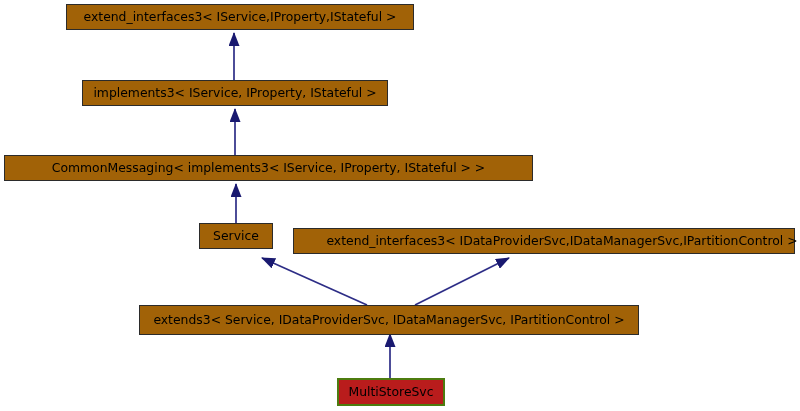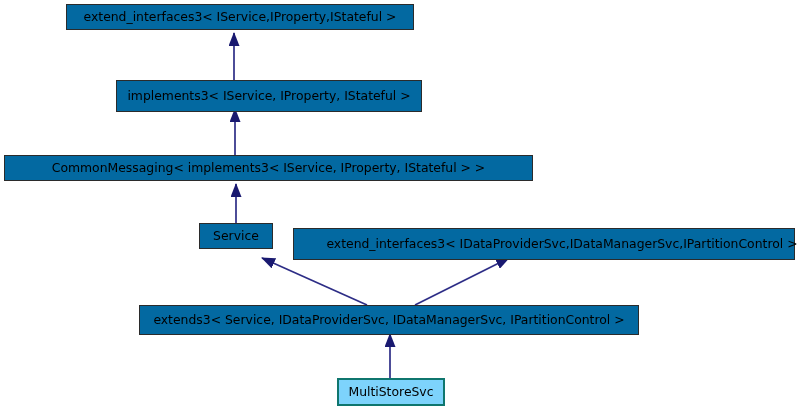--- a/index.html
+++ b/index.html
@@ -7,33 +7,33 @@
     position: relative;
     width: 800px;
     height: 411px;
     background: #ffffff;
     font-family: "DejaVu Sans", sans-serif;
     overflow: hidden;
   }
   .node {
     position: absolute;
     box-sizing: border-box;
-    background: #0369a1;
+    background: #a16207;
     border: 1.5px solid #2b2b2b;
     display: flex;
     align-items: center;
     justify-content: center;
     font-size: 12.4px;
     color: #000000;
     white-space: nowrap;
     line-height: 1;
   }
   .node.selected {
-    background: #7dd3fc;
-    border: 2px solid #0f766e;
+    background: #b91c1c;
+    border: 2px solid #4d7c0f;
   }
   #edges {
     position: absolute;
     left: 0; top: 0;
     width: 800px; height: 411px;
     pointer-events: none;
   }
   #edges line { stroke: #2d2d86; stroke-width: 1.7; }
 </style>
 </head>
@@ -50,25 +50,25 @@
     <line x1="234" y1="80" x2="234" y2="33" marker-end="url(#arrowhead)"></line>
     <line x1="235" y1="155" x2="235" y2="109" marker-end="url(#arrowhead)"></line>
     <line x1="236" y1="229" x2="236" y2="184" marker-end="url(#arrowhead)"></line>
     <line x1="367" y1="305" x2="262" y2="258" marker-end="url(#arrowhead)"></line>
     <line x1="415" y1="305" x2="509" y2="258" marker-end="url(#arrowhead)"></line>
     <line x1="390" y1="378" x2="390" y2="334" marker-end="url(#arrowhead)"></line>
   </svg>
 
   <div class="node" style="left:66px; top:4px; width:348px; height:26px;">extend_interfaces3&lt; IService,IProperty,IStateful &gt;</div>
 
-  <div class="node" style="left:82px; top:80px; width:306px; height:32px;margin-left:34px;">implements3&lt; IService, IProperty, IStateful &gt;</div>
+  <div class="node" style="left:82px; top:80px; width:306px; height:26px;">implements3&lt; IService, IProperty, IStateful &gt;</div>
 
   <div class="node" style="left:4px; top:155px; width:529px; height:26px;">CommonMessaging&lt; implements3&lt; IService, IProperty, IStateful &gt; &gt;</div>
 
   <div class="node" style="left:199px; top:223px; width:74px; height:26px;">Service</div>
 
-  <div class="node" style="left:293px; top:228px; width:502px; height:32px;padding-left:36px;">extend_interfaces3&lt; IDataProviderSvc,IDataManagerSvc,IPartitionControl &gt;</div>
+  <div class="node" style="left:293px; top:228px; width:502px; height:26px;padding-left:36px;">extend_interfaces3&lt; IDataProviderSvc,IDataManagerSvc,IPartitionControl &gt;</div>
 
   <div class="node" style="left:139px; top:305px; width:500px; height:30px;">extends3&lt; Service, IDataProviderSvc, IDataManagerSvc, IPartitionControl &gt;</div>
 
   <div class="node selected" style="left:337px; top:378px; width:108px; height:28px;">MultiStoreSvc</div>
 
 </div>
 
 </body></html>

